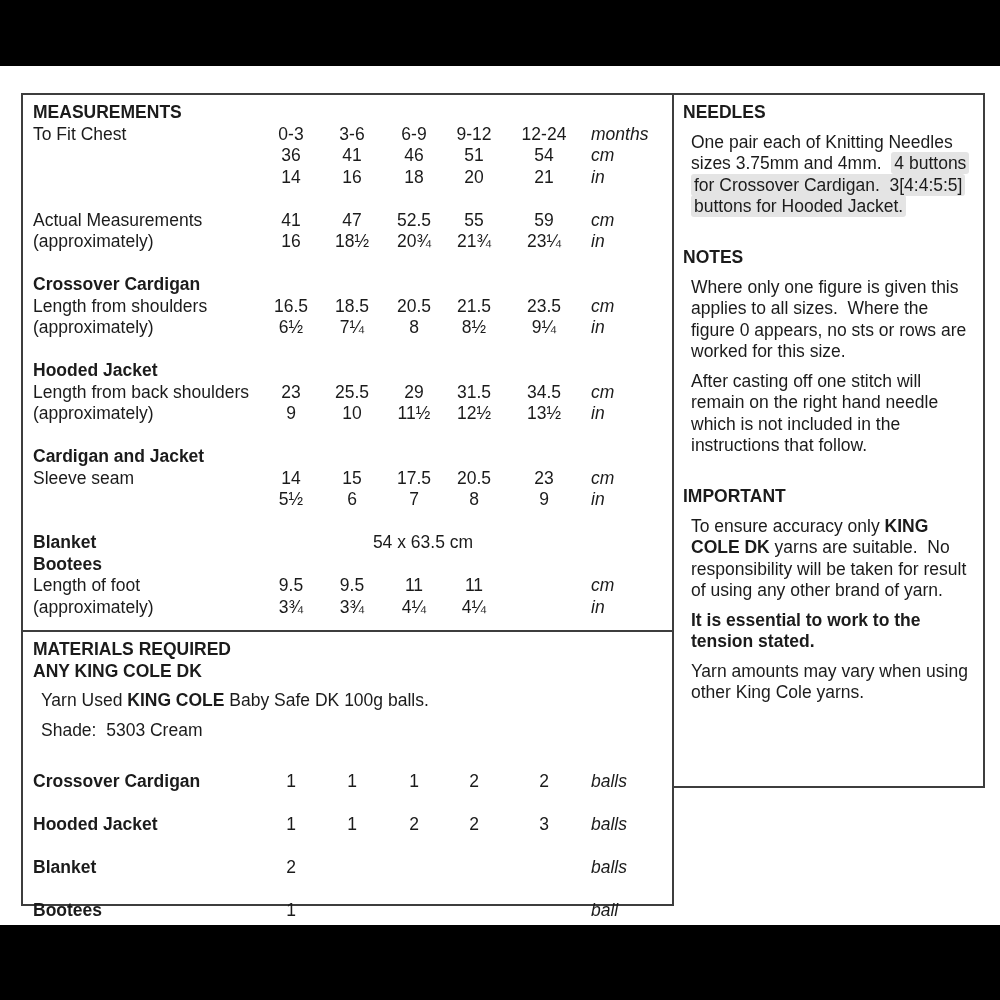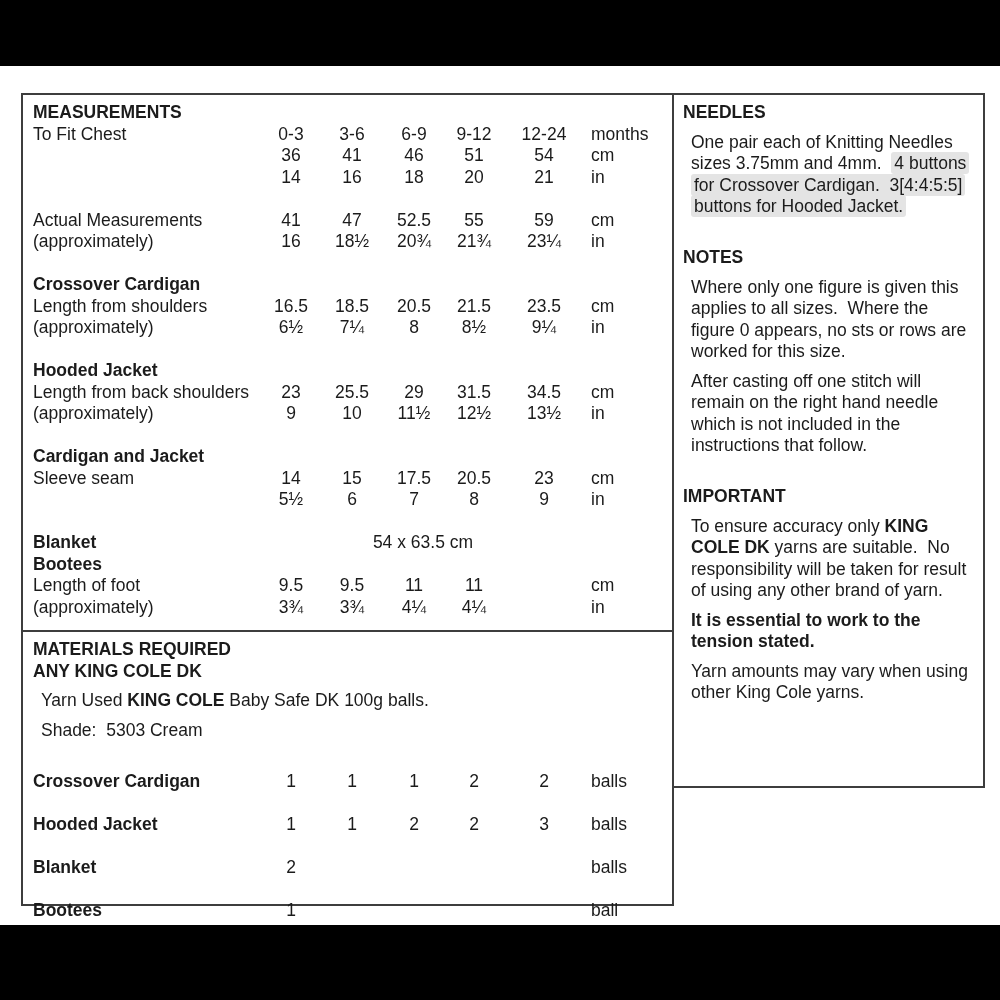--- a/index.html
+++ b/index.html
@@ -24,21 +24,21 @@
   .para { font-size:17.5px; line-height:21.5px; margin:8px; }
   .vspace { height:21.5px; }
 
   table { border-collapse:collapse; table-layout:fixed; width:631px; }
   td {
     font-size:17.5px; line-height:21.5px; height:21.5px;
     padding:0; white-space:nowrap; overflow:visible; vertical-align:bottom;
   }
   tr.spacer td { height:21.5px; }
   .num  { text-align:center; }
-  .unit { padding-left:6px; text-align:left; }
+  .unit { padding-left:6px; text-align:left;font-style:italic; }
   .ctr  { text-align:center; }
   .b    { font-weight:bold; }
   .hl {
     background:#e4e4e4; border-radius:3px; padding:1px 3px;
     -webkit-box-decoration-break:clone; box-decoration-break:clone;
   }
 </style>
 </head>
 <body>
 

